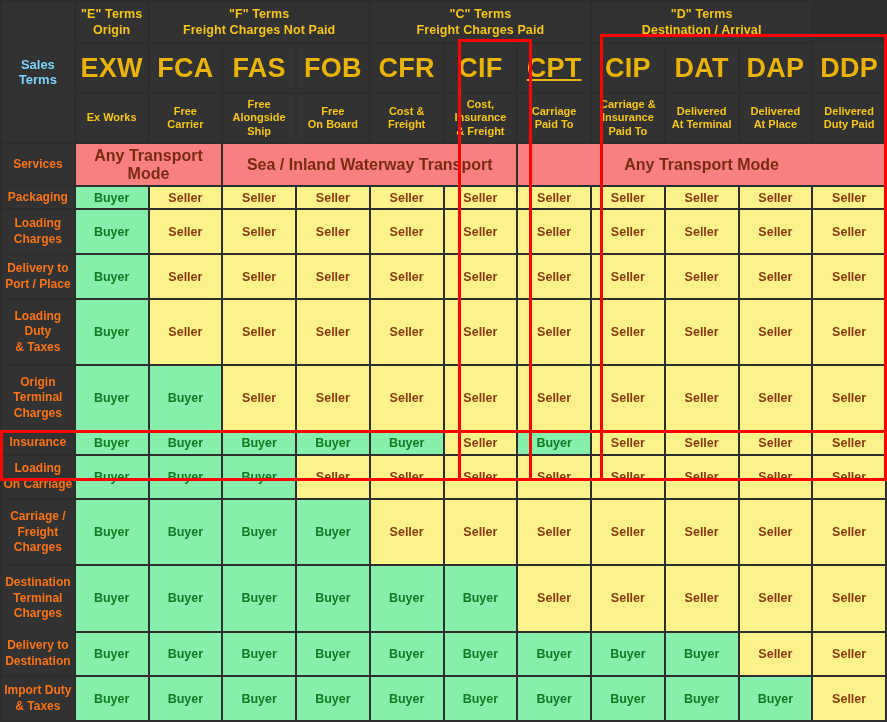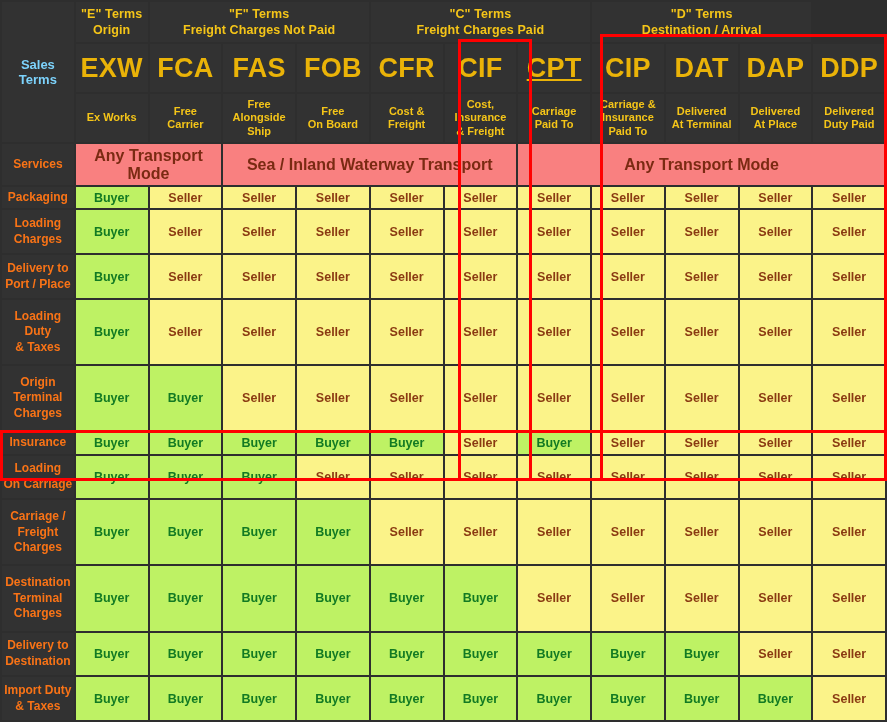--- a/index.html
+++ b/index.html
@@ -79,21 +79,21 @@
   
   .services {
     background: #f98080;
     color: #7a2a12;
     font-weight: bold;
     font-size: 16px;
   }
 
   
   .buyer {
-    background: #bef264;
+    background: #86efac;
     color: #127a23;
     font-weight: bold;
     font-size: 12.5px;
   }
   .seller {
     background: #fbf389;
     color: #8a3a12;
     font-weight: bold;
     font-size: 12.5px;
   }

